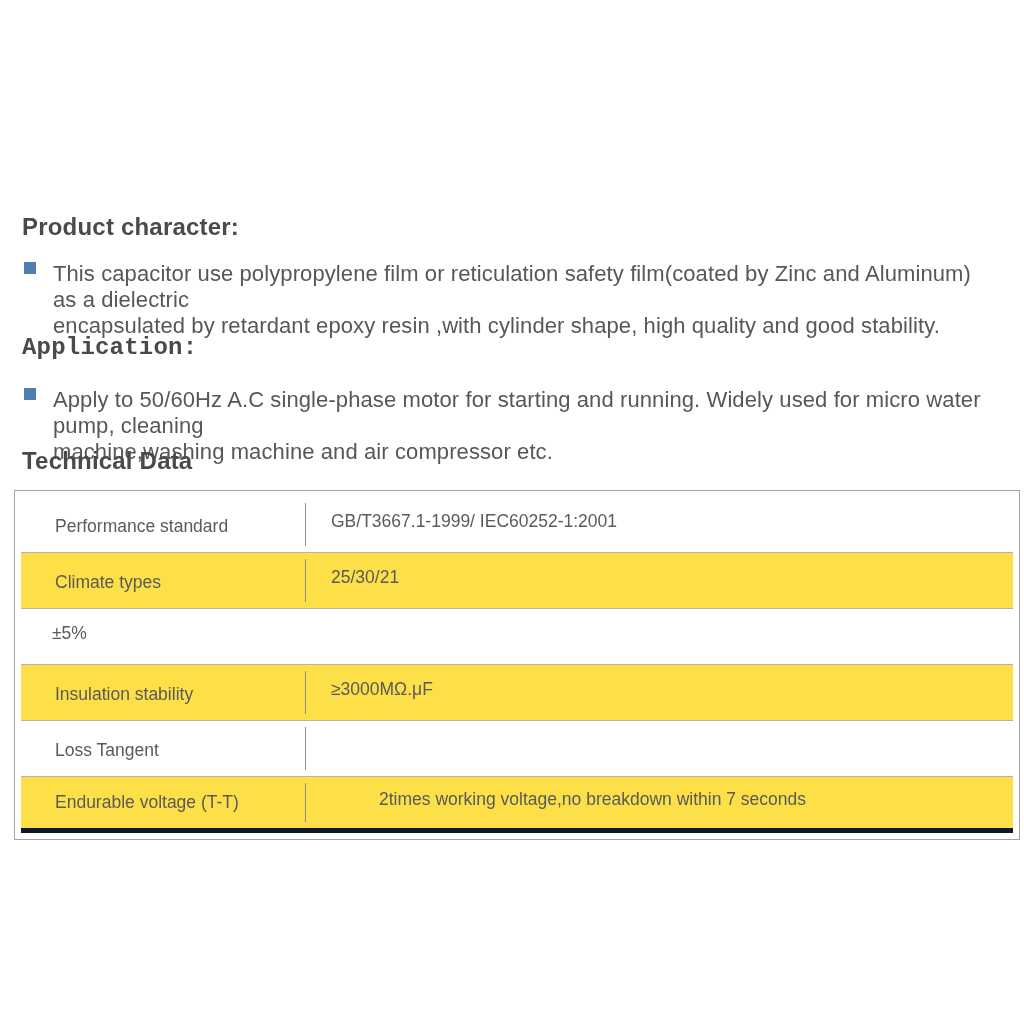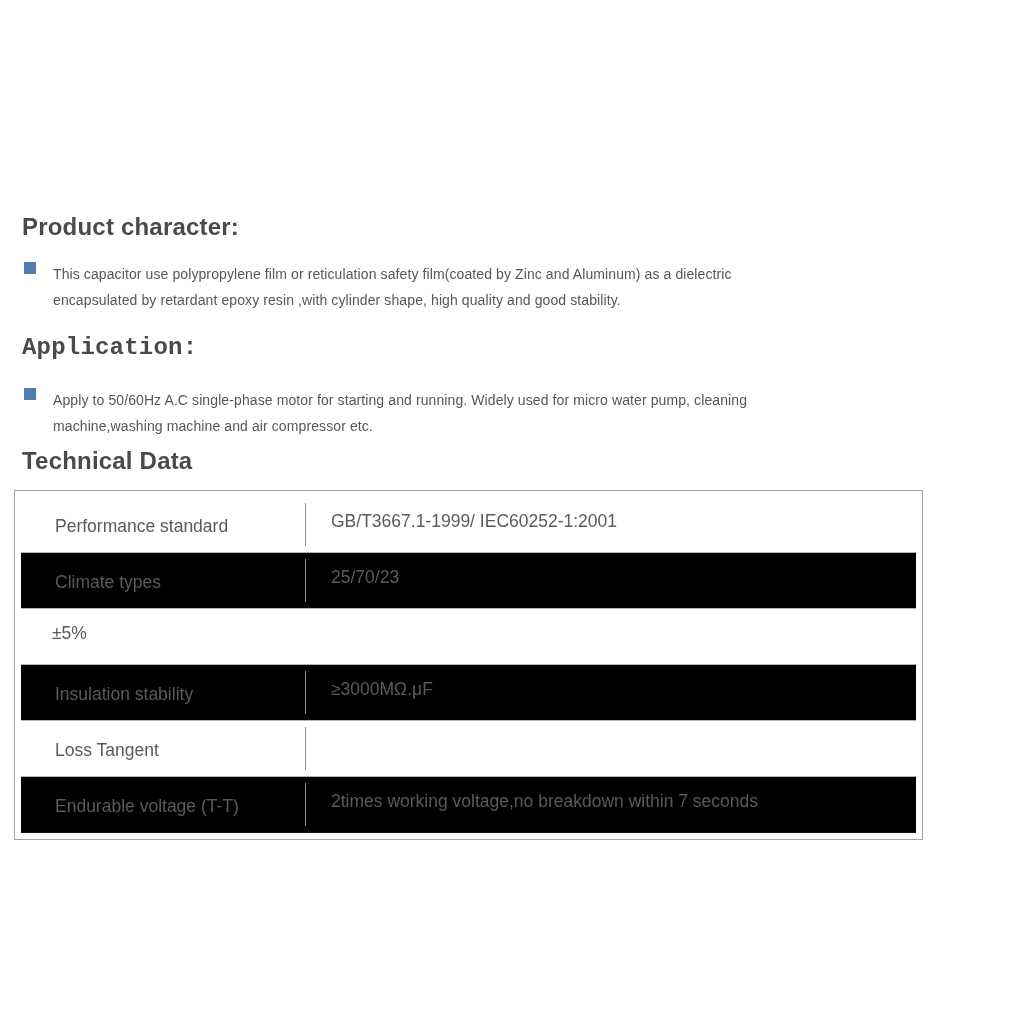--- a/index.html
+++ b/index.html
@@ -21,31 +21,31 @@
     display:flex; gap:11px;
   }
   #p-product { top:243px; }
   #p-application { top:369px; }
 
   .bullet-sq {
     flex:0 0 auto; width:8px; height:8px; margin-top:7px;
     background:#4f7fae;
   }
   .bullet-text {
-    font-size:14px; line-height:26px; color:#575757;
+    font-size:22px; line-height:26px; color:#575757;
     white-space:pre-line; letter-spacing:0.1px;
   }
 
   .tech-table {
-    position:absolute; top:484px; left:8px; width:909px;
+    position:absolute; top:484px; left:8px; width:1006px;
     border:1px solid #a3a3a3; background:#ffffff;
   }
   .t-row { display:flex; height:56px; border-bottom:1px solid #b2b2b2; }
-  .t-row:last-child { border-bottom:1px solid #0f172a; }
-  .t-row.gray { background:#000000; }
+  .t-row:last-child { border-bottom:5px solid #0f172a;gap:48px; }
+  .t-row.gray { background:#fde047; }
   .t-label {
     width:279px; flex:0 0 auto;
     border-right:1px solid #8f8f8f;
     display:flex; align-items:flex-end;
     padding:0 8px 9px 28px;
     font-size:17.5px; color:#5a5a5a; white-space:pre-wrap;
   }
   .t-value {
     flex:1 1 auto;
     display:flex; align-items:center;
@@ -78,21 +78,21 @@
 
   <div class="tech-table">
 
     <div class="t-row">
       <div class="t-label">Performance standard</div>
       <div class="t-value">GB/T3667.1-1999/ IEC60252-1:2001</div>
     </div>
 
     <div class="t-row gray">
       <div class="t-label">Climate types</div>
-      <div class="t-value">25/70/23</div>
+      <div class="t-value">25/30/21</div>
     </div>
 
     <div class="t-row">
       <div class="t-value">±5%</div>
     </div>
 
     <div class="t-row gray">
       <div class="t-label">Insulation stability</div>
       <div class="t-value">≥3000MΩ.μF</div>
     </div>

